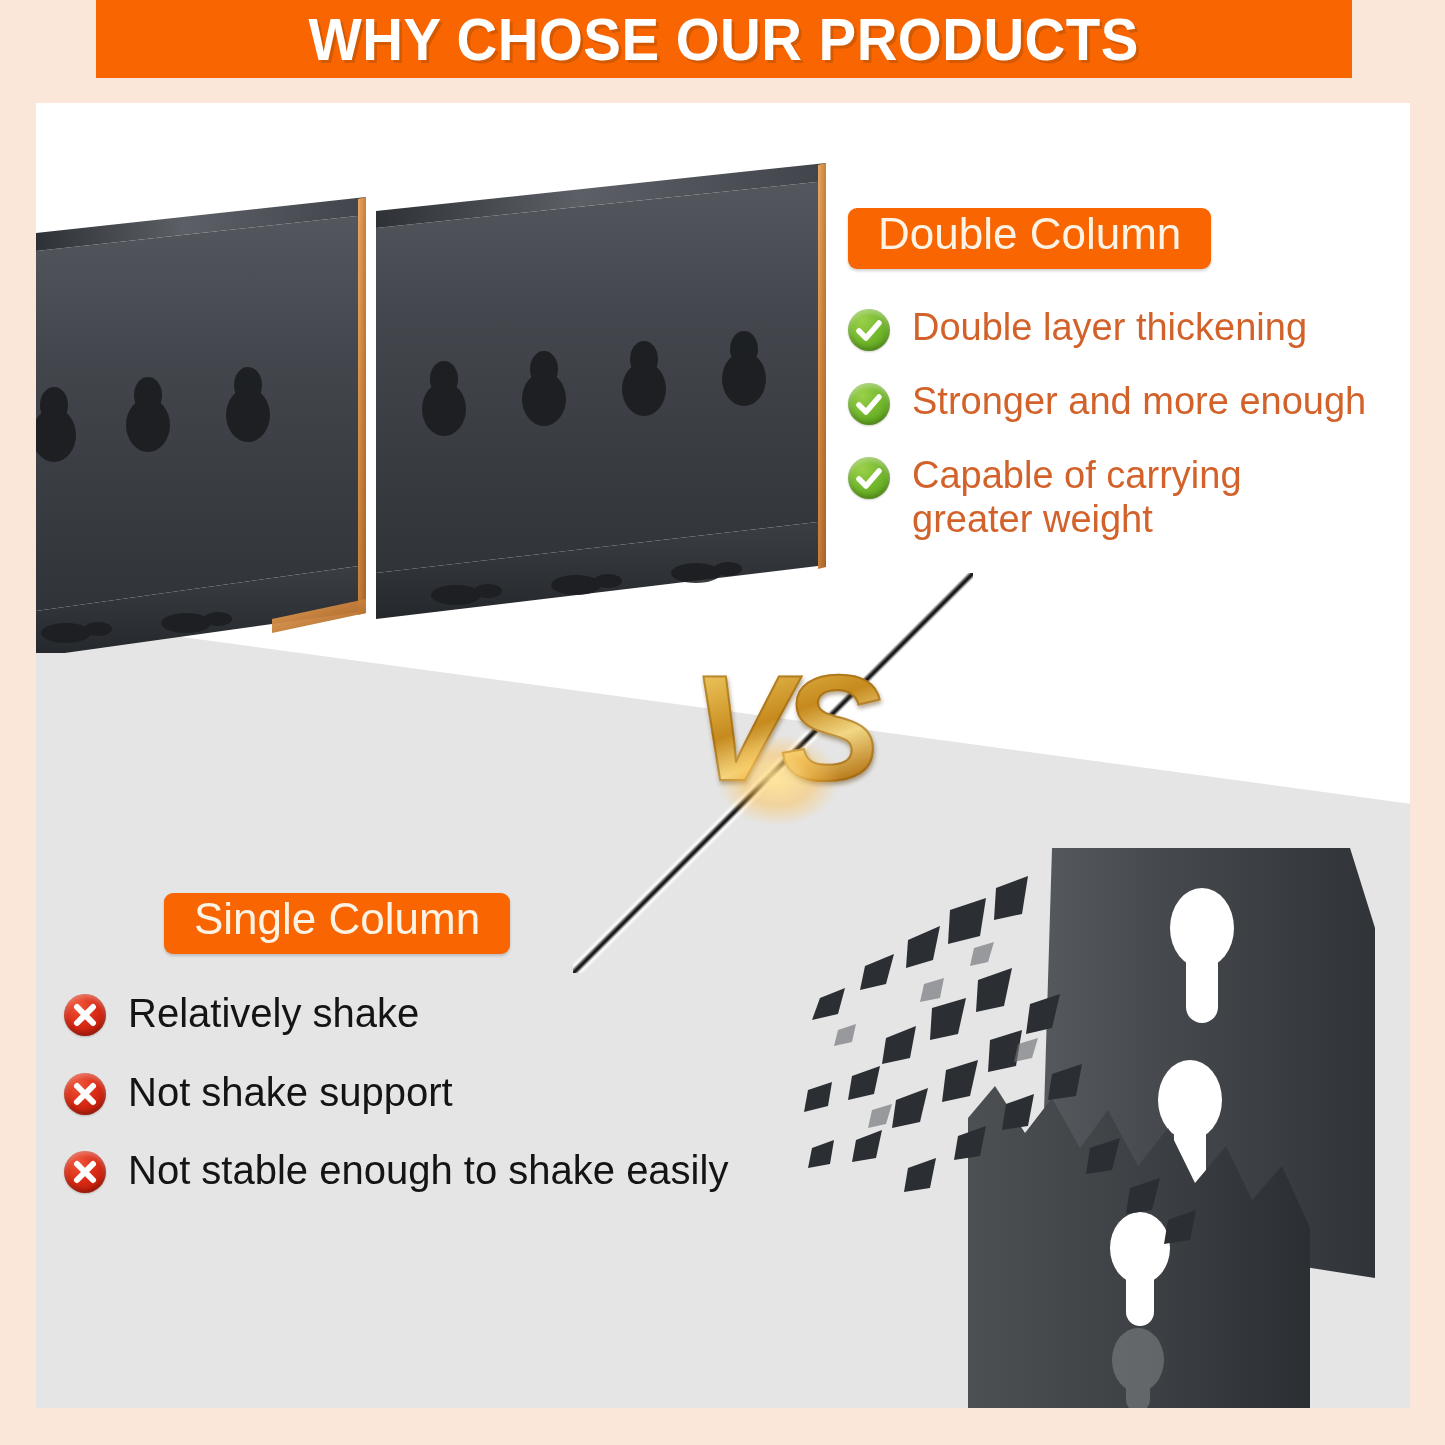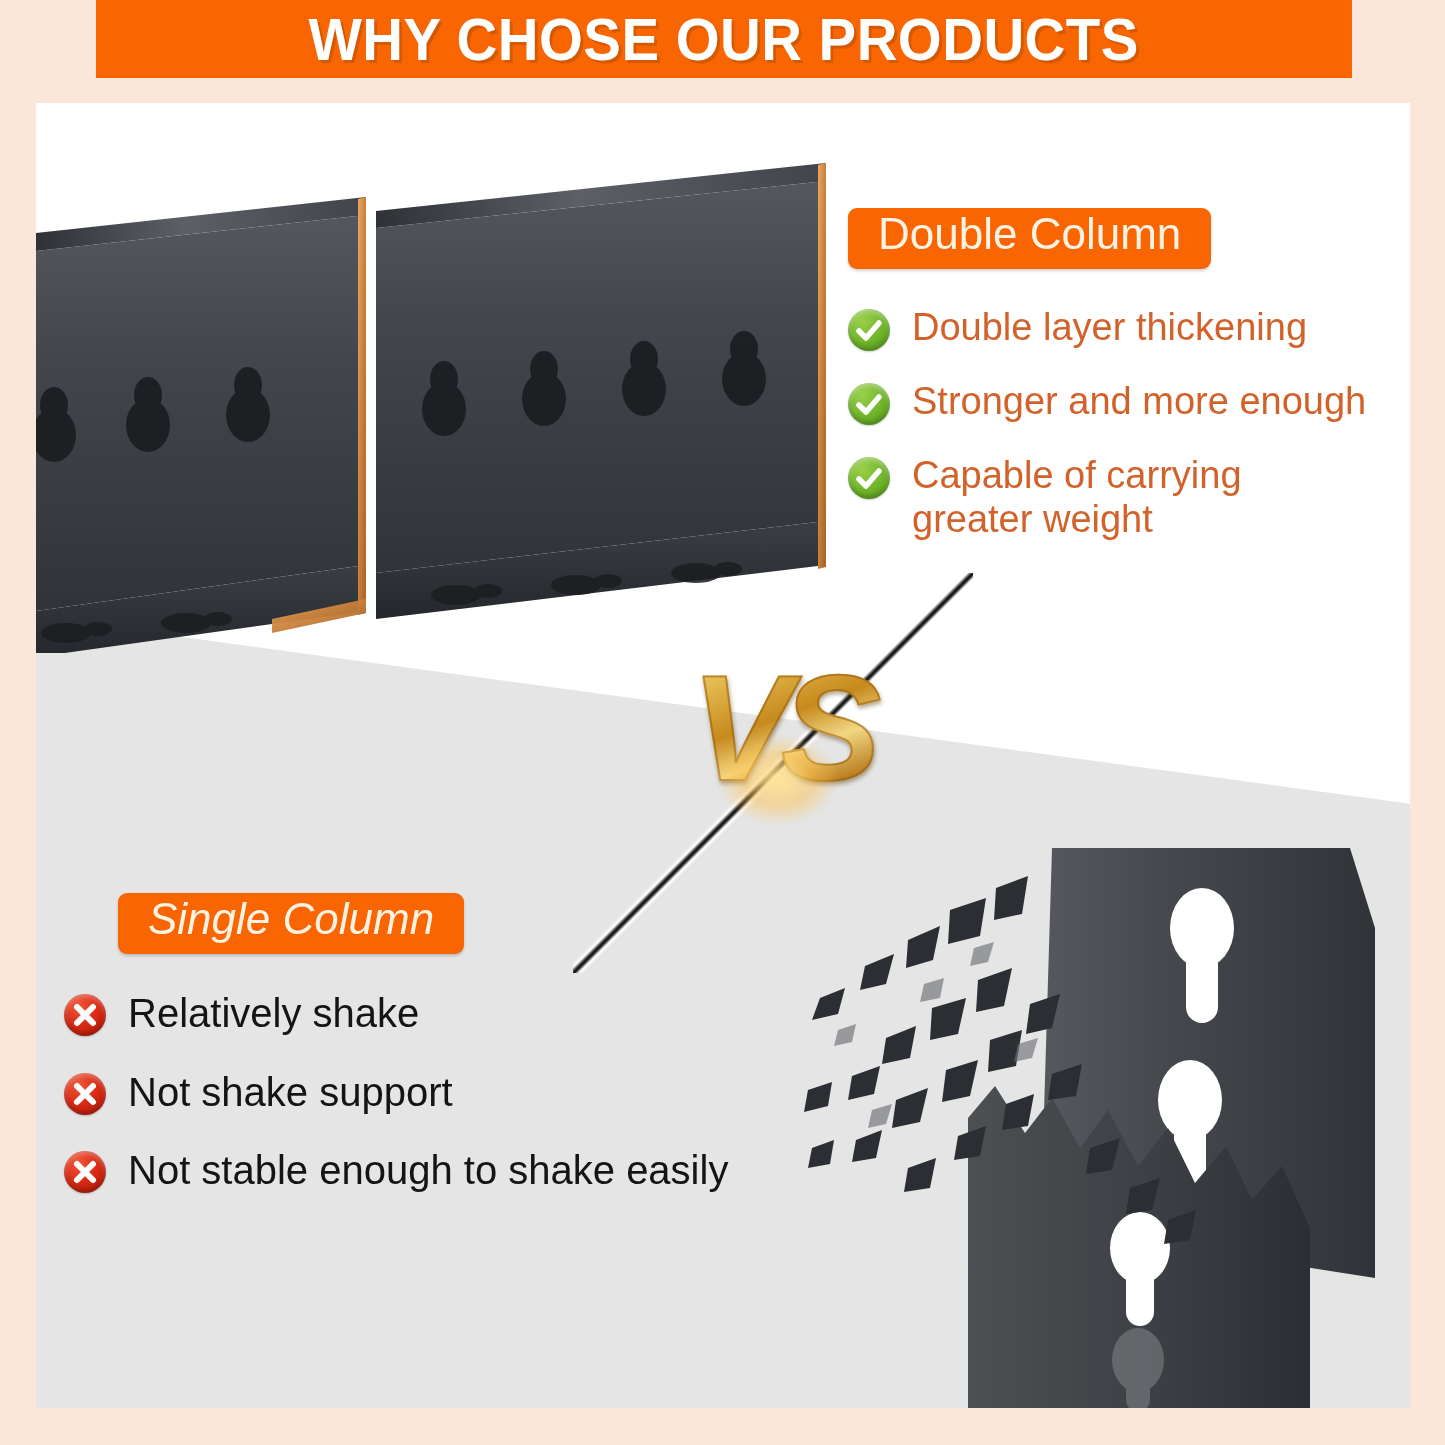--- a/index.html
+++ b/index.html
@@ -138,21 +138,21 @@
     background: #F96500;
     border-radius: 9px;
     padding: 3px 30px 12px 30px;
     font-family: "Liberation Sans", sans-serif;
     font-size: 44px;
     line-height: 1.05;
     color: #FCF3E4;
     white-space: nowrap;
     box-shadow: 0 2px 3px rgba(0,0,0,0.18);
   }
-  #panel-single .section-badge { margin-left: 54px; font-style: italic; }
+  #panel-single .section-badge { margin-left: 100px; }
 
   .bullet-list { margin-top: 36px; list-style: none; }
   .bullet-row {
     display: flex;
     align-items: flex-start;
     margin-bottom: 28px;
   }
   #panel-single .bullet-row { margin-bottom: 32px; align-items: center; }
 
   .bullet-icon {

